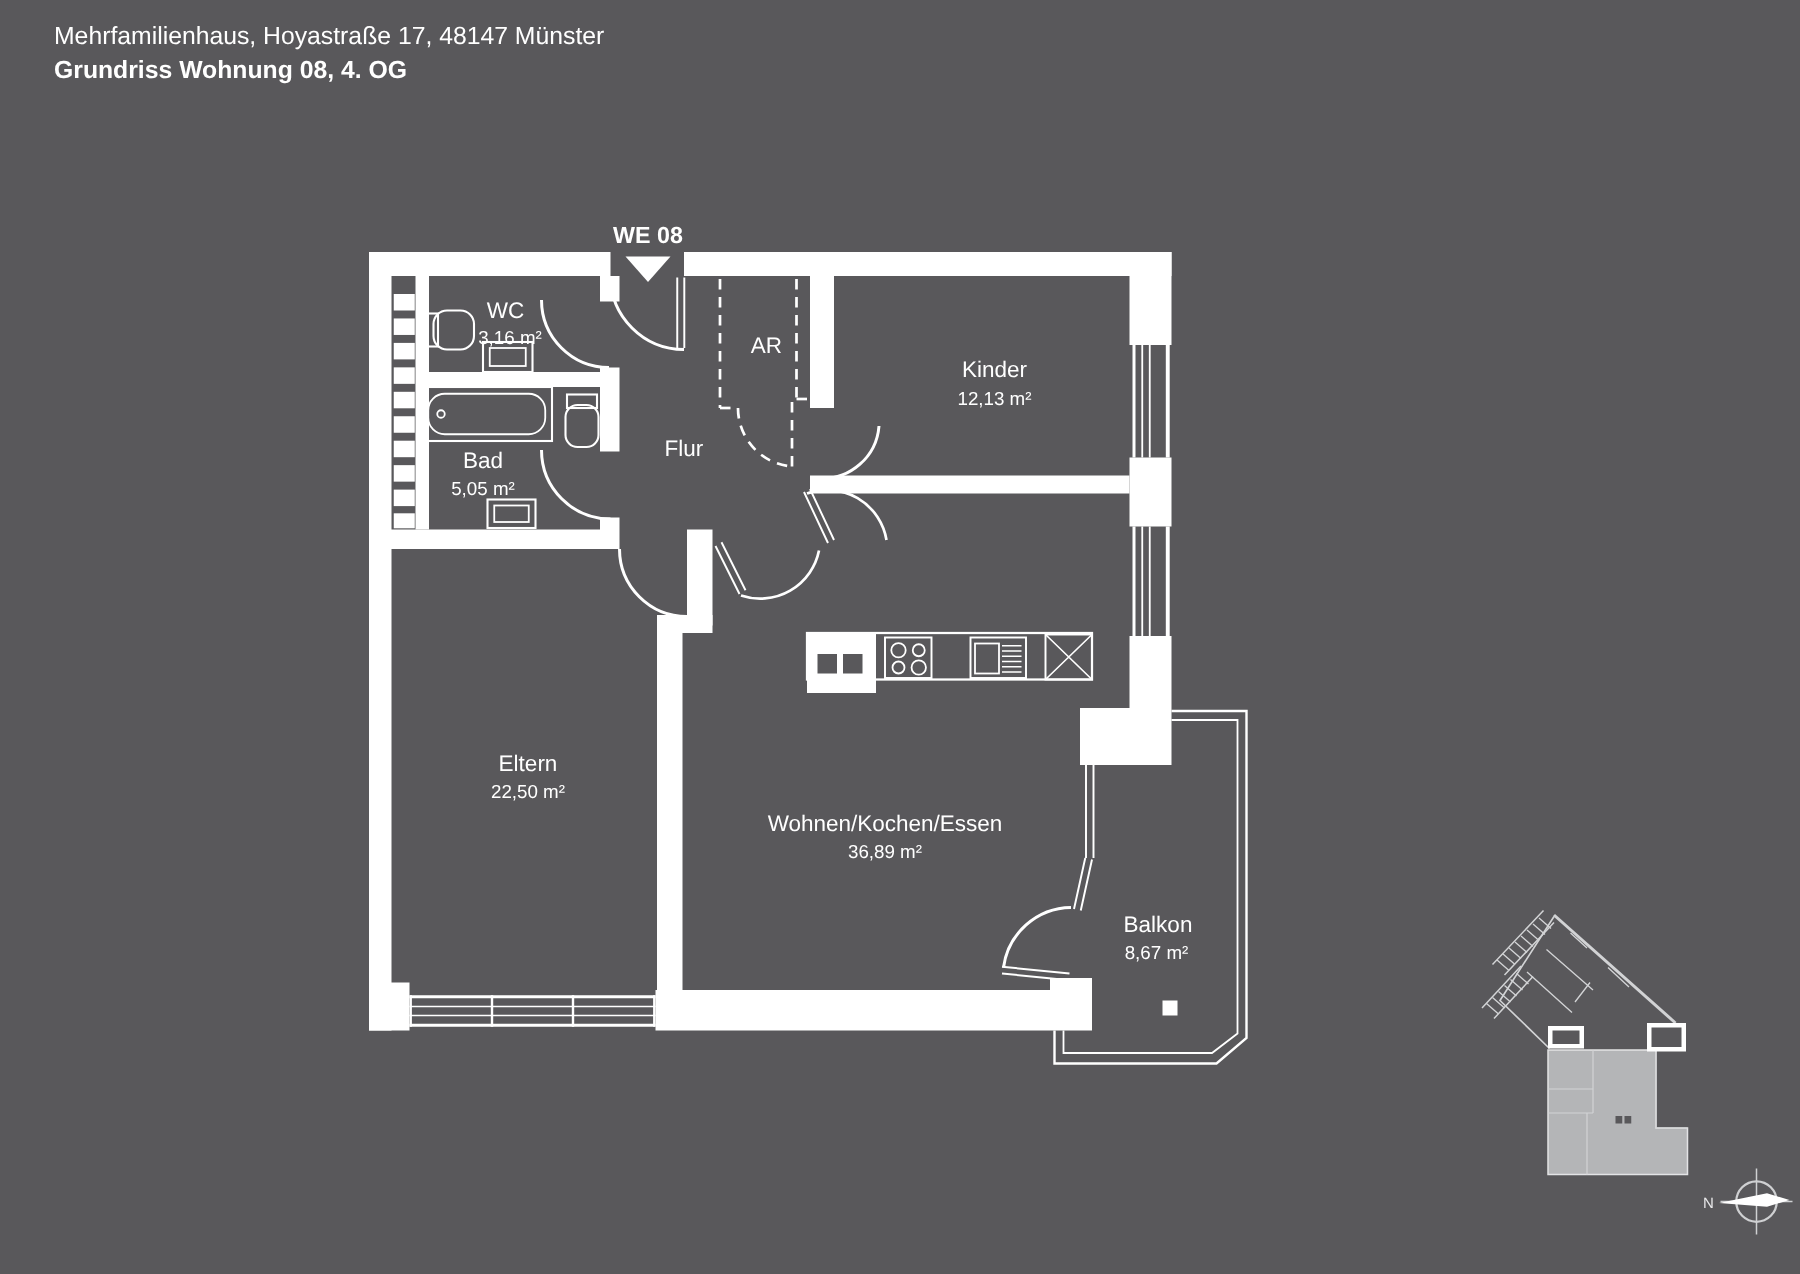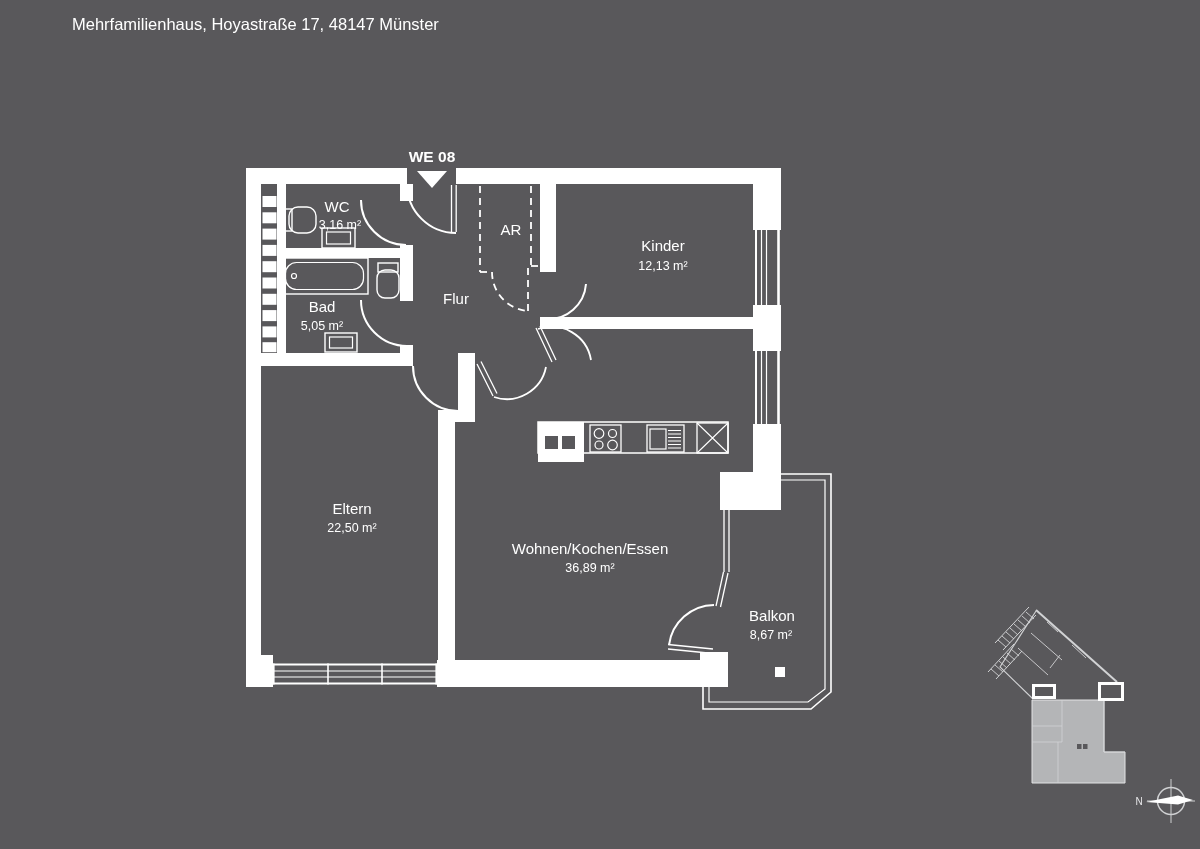--- a/index.html
+++ b/index.html
@@ -1,37 +1,38 @@
 <!DOCTYPE html>
 <html><head>
 <meta charset="utf-8">
 <style>
   html,body{margin:0;padding:0;background:#59585b;}
   #stage{position:relative;width:1200px;height:849px;background:#59585b;overflow:hidden;
          font-family:"Liberation Sans", sans-serif;}
   #plan{position:absolute;left:0;top:0;}
-  .header{position:absolute;left:36px;top:13px;color:#ffffff;font-size:16.5px;line-height:23px;margin-left:36px;}
+  .header{position:absolute;left:36px;top:13px;color:#ffffff;font-size:16.5px;line-height:23px;}
   .header .bold{font-weight:bold;}
   text{fill:#ffffff;font-family:"Liberation Sans", sans-serif;}
   .room-name{font-size:15px;text-anchor:middle;}
   .room-area{font-size:12.5px;text-anchor:middle;}
   .unit-label{font-size:15.5px;font-weight:bold;text-anchor:middle;}
   .north-label{font-size:10px;text-anchor:middle;fill:#e8e8ea;}
   .w{fill:#ffffff;stroke:none;}
   .ln{stroke:#ffffff;fill:none;}
   .dash{stroke:#ffffff;fill:none;stroke-width:1.8;stroke-dasharray:7 5;}
   .mm{stroke:#d2d3d5;fill:none;}
 </style>
 </head>
 <body>
 
 <div id="stage">
 
   <div class="header">
     <div>Mehrfamilienhaus, Hoyastraße 17, 48147 Münster</div>
+    <div class="bold">Grundriss Wohnung 08, 4. OG</div>
   </div>
 
   <svg id="plan" width="1200" height="849" viewBox="0 0 1200 849">
 
     <g>
 
       <rect class="w" x="246" y="168" width="161" height="16"></rect>
       <rect class="w" x="456" y="168" width="325" height="16"></rect>
 
       <rect class="w" x="246" y="168" width="15" height="519"></rect>

